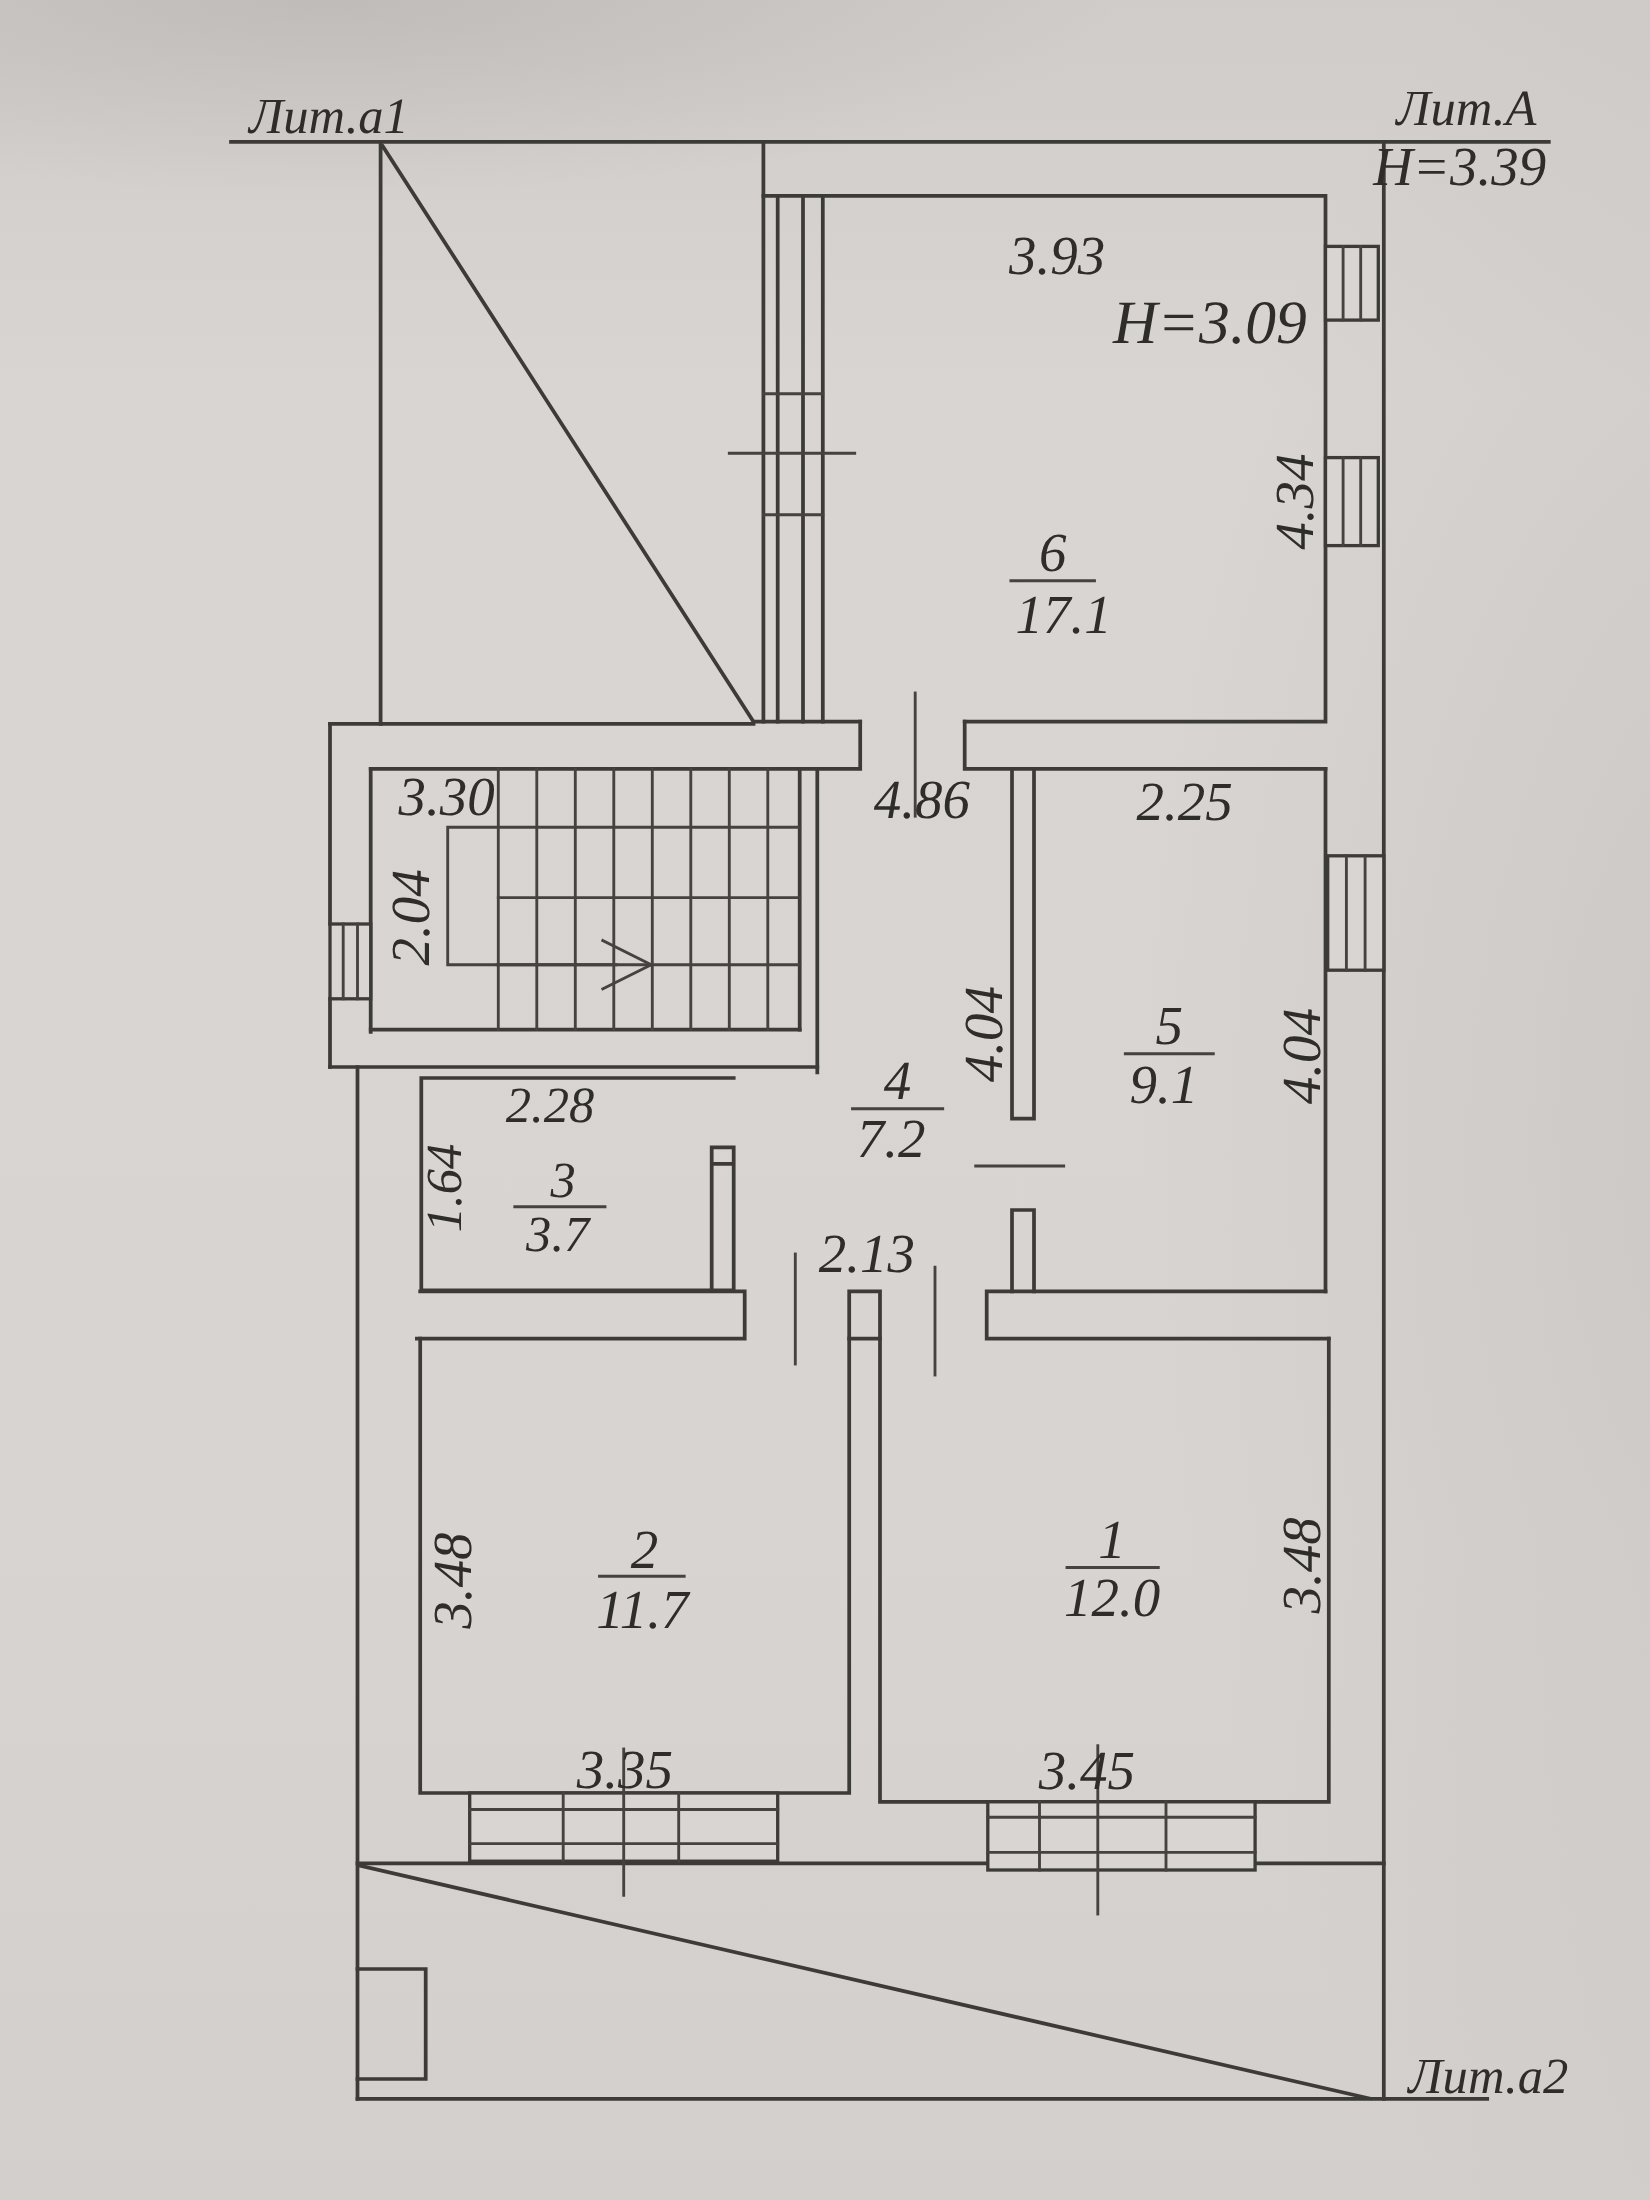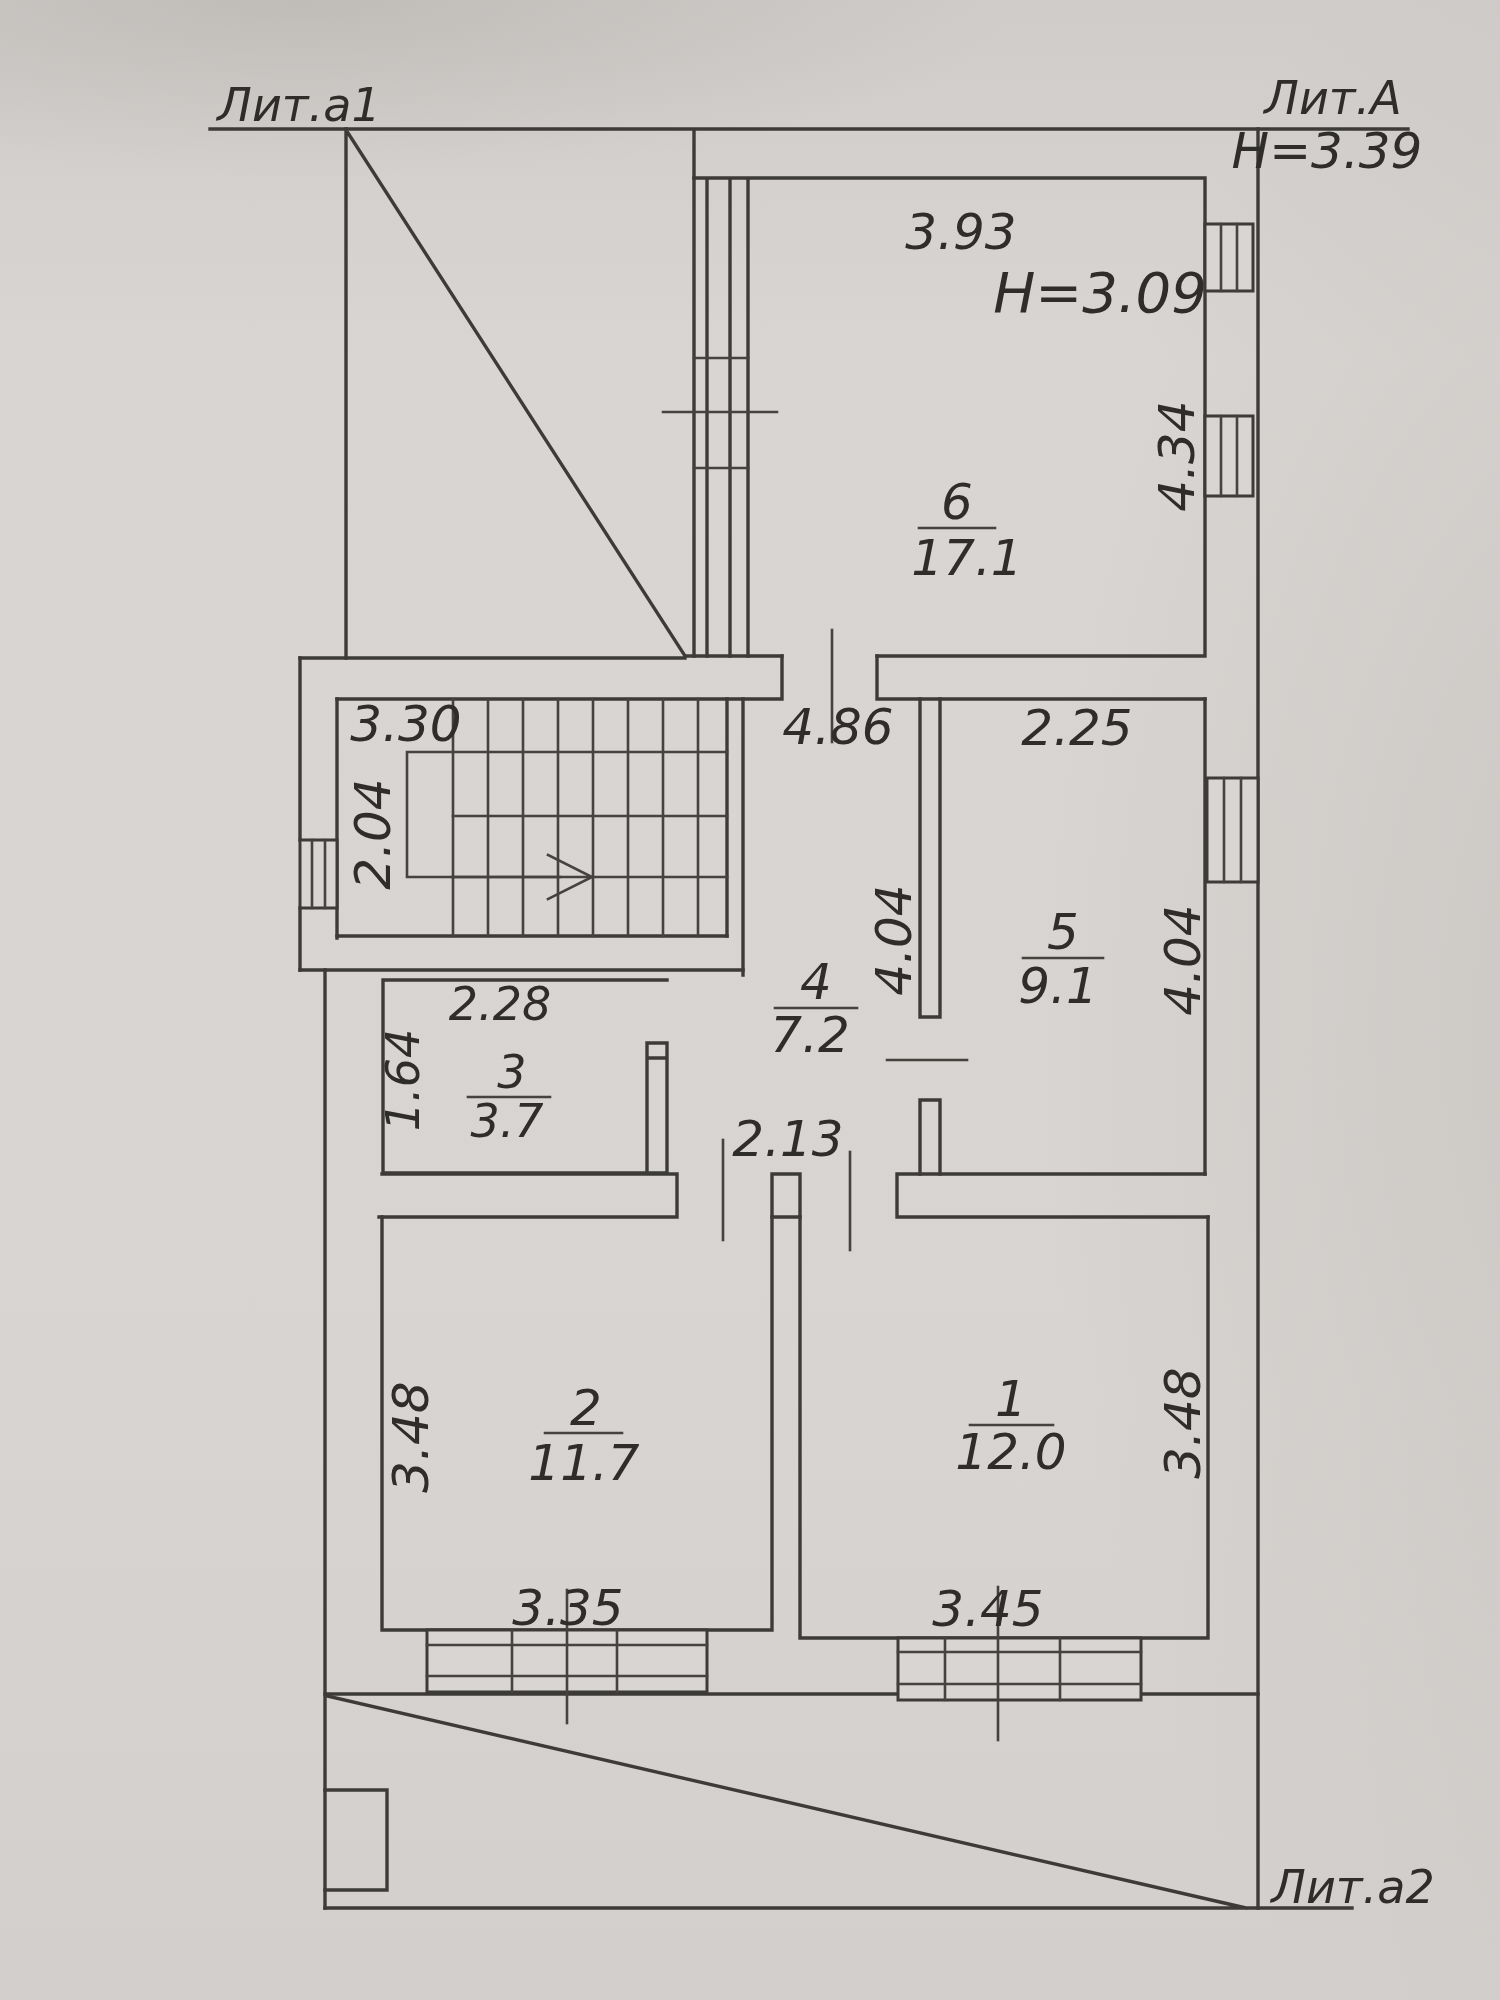--- a/index.html
+++ b/index.html
@@ -8,20 +8,21 @@
     background:#d6d3d0;
     font-family:"DejaVu Sans", sans-serif;
     overflow:hidden;
   }
   .scan{
     position:relative;width:1500px;height:2000px;
     background:
       radial-gradient(ellipse 1200px 300px at 20% 0%, rgba(120,115,110,0.18), rgba(120,115,110,0) 60%),
       radial-gradient(ellipse 900px 1800px at 108% 50%, rgba(125,120,114,0.14), rgba(125,120,114,0) 65%),
       linear-gradient(180deg,#cfccc9 0%, #d8d5d2 18%, #d7d4d1 70%, #d2cfcc 100%);
+    font-family: Liberation Serif, serif;
   }
   svg{display:block;position:absolute;left:0;top:0;}
   .wall{stroke:#3d3b38;stroke-width:3.4;fill:none;stroke-linecap:square;}
   .thin{stroke:#45423f;stroke-width:2.6;fill:none;stroke-linecap:square;}
   .win{fill:#d8d5d2;stroke:#3d3b38;stroke-width:3;}
   .lbl{fill:#2f2d2a;font-style:italic;font-size:50px;text-anchor:middle;}
   .lbl-sm{font-size:46px;}
   .lbl-lg{font-size:56px;}
 </style>
 </head>

